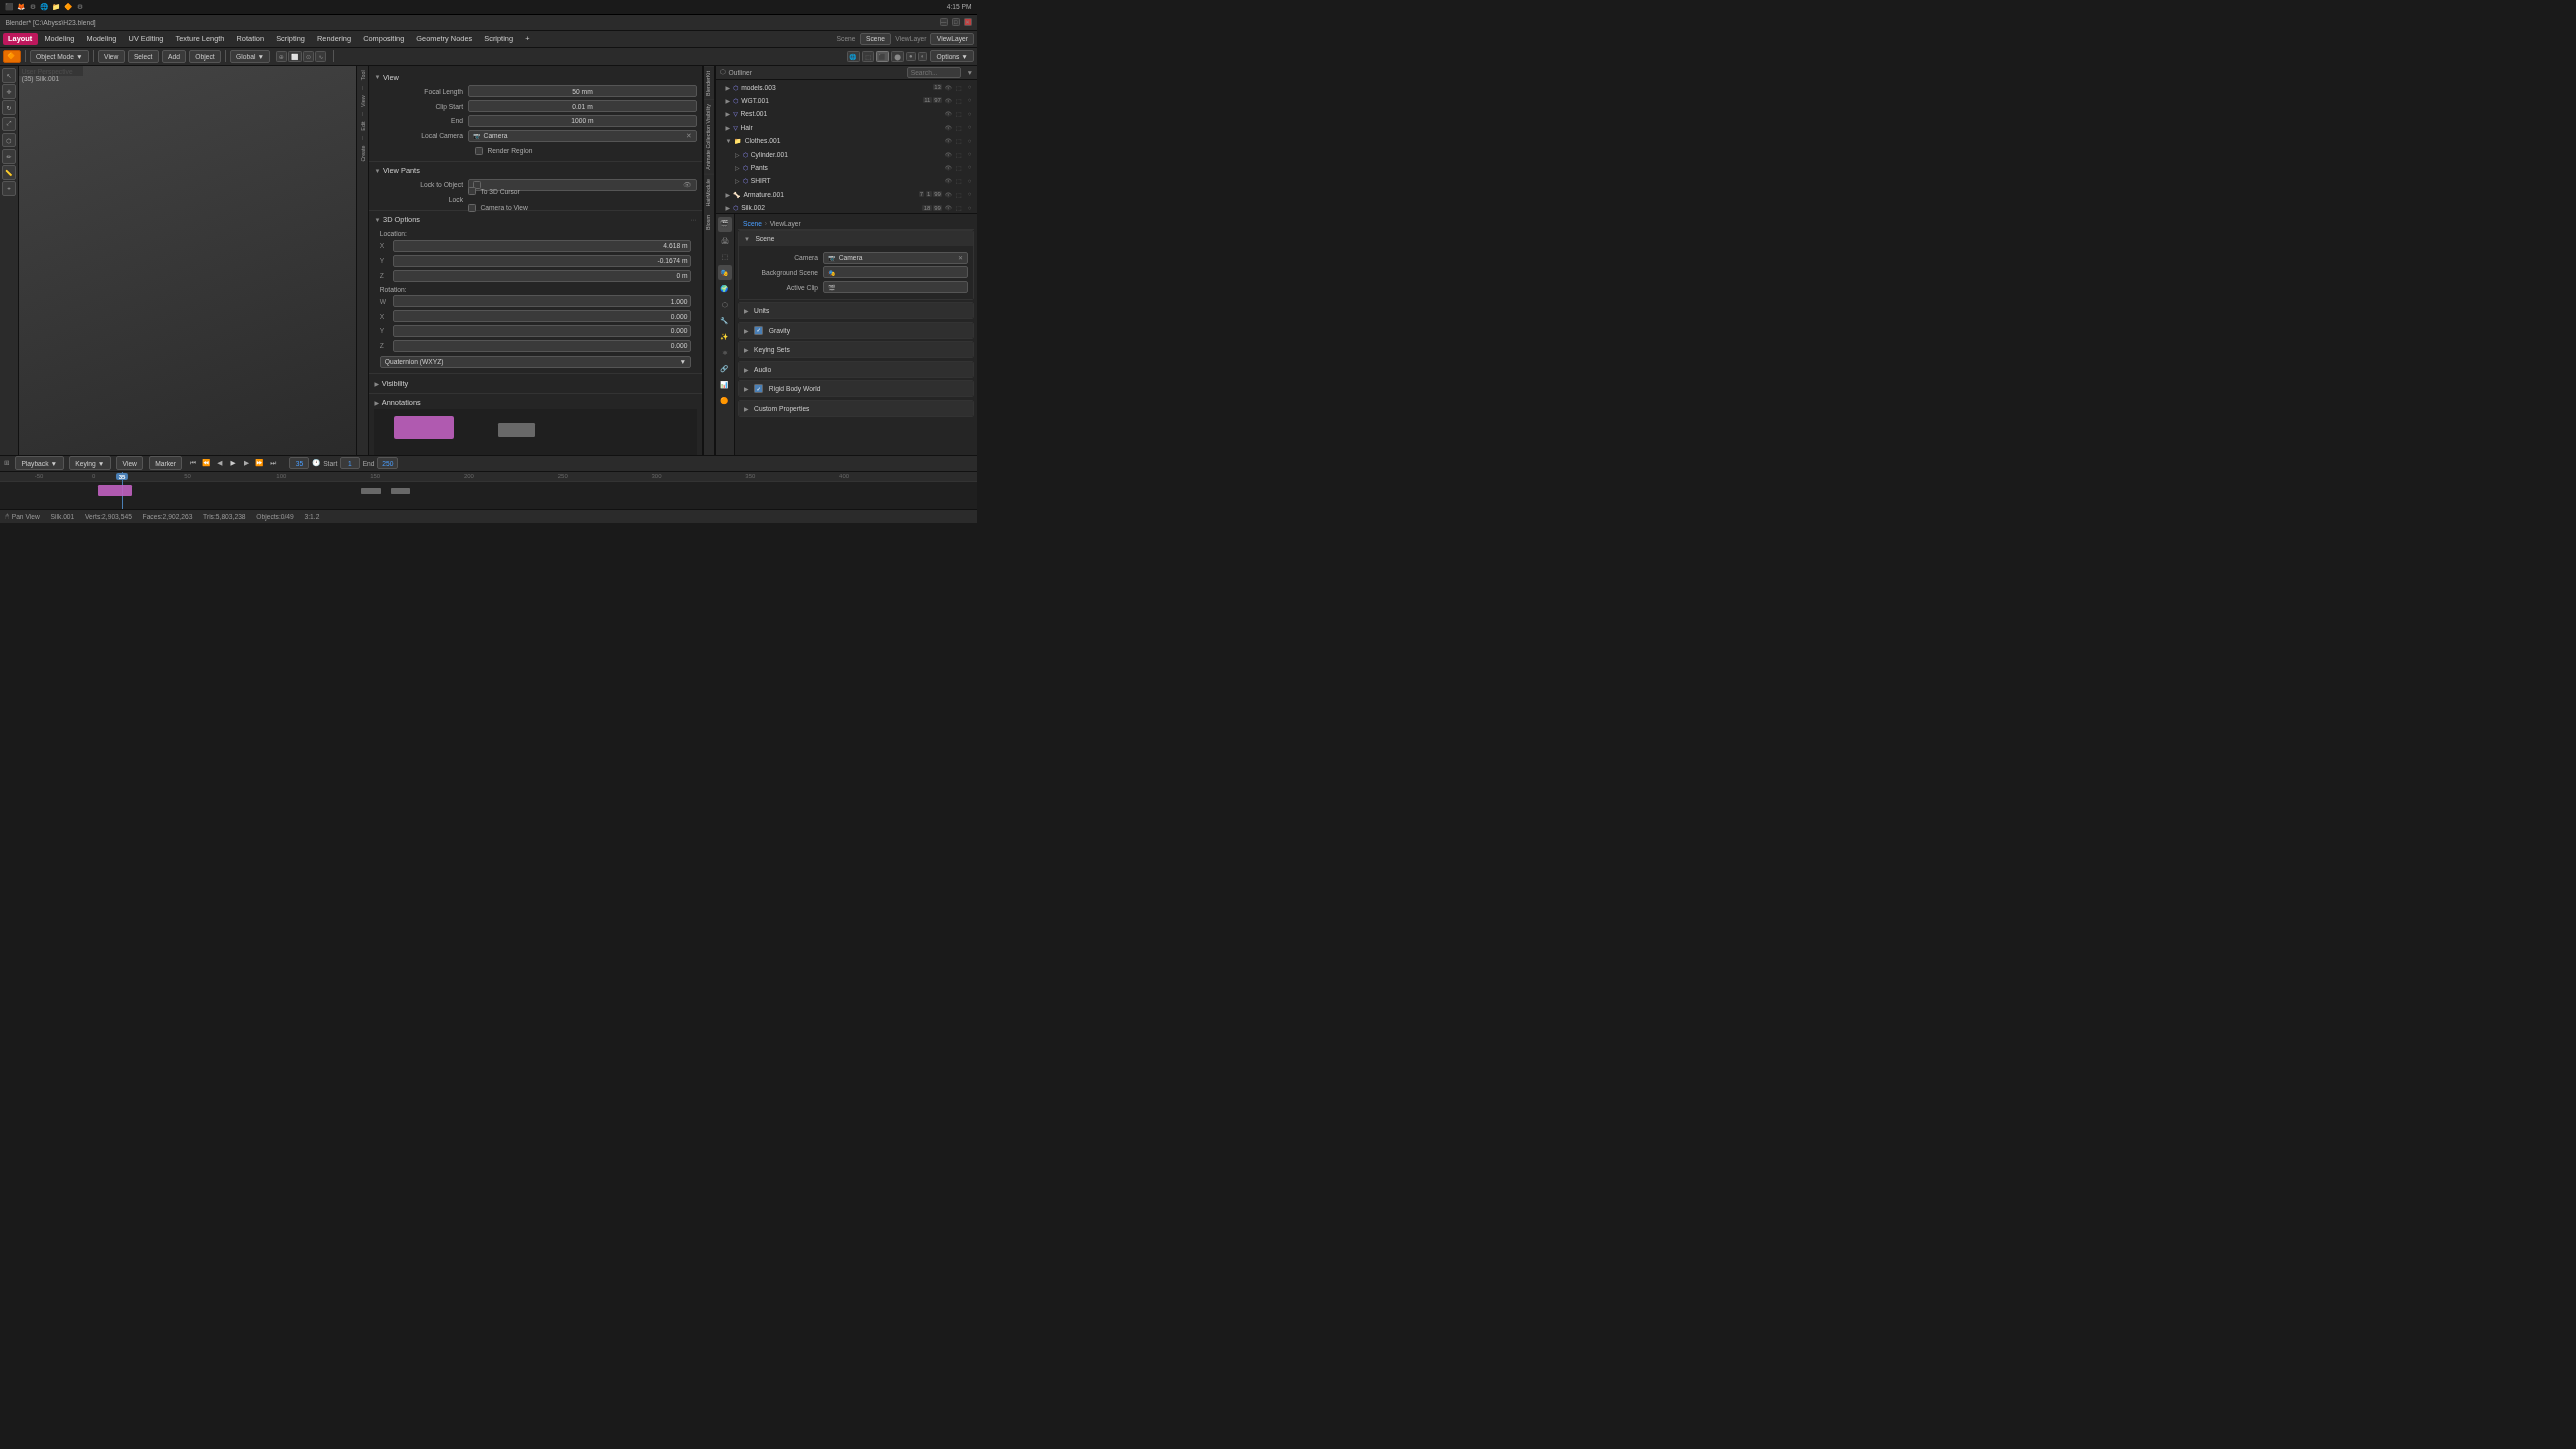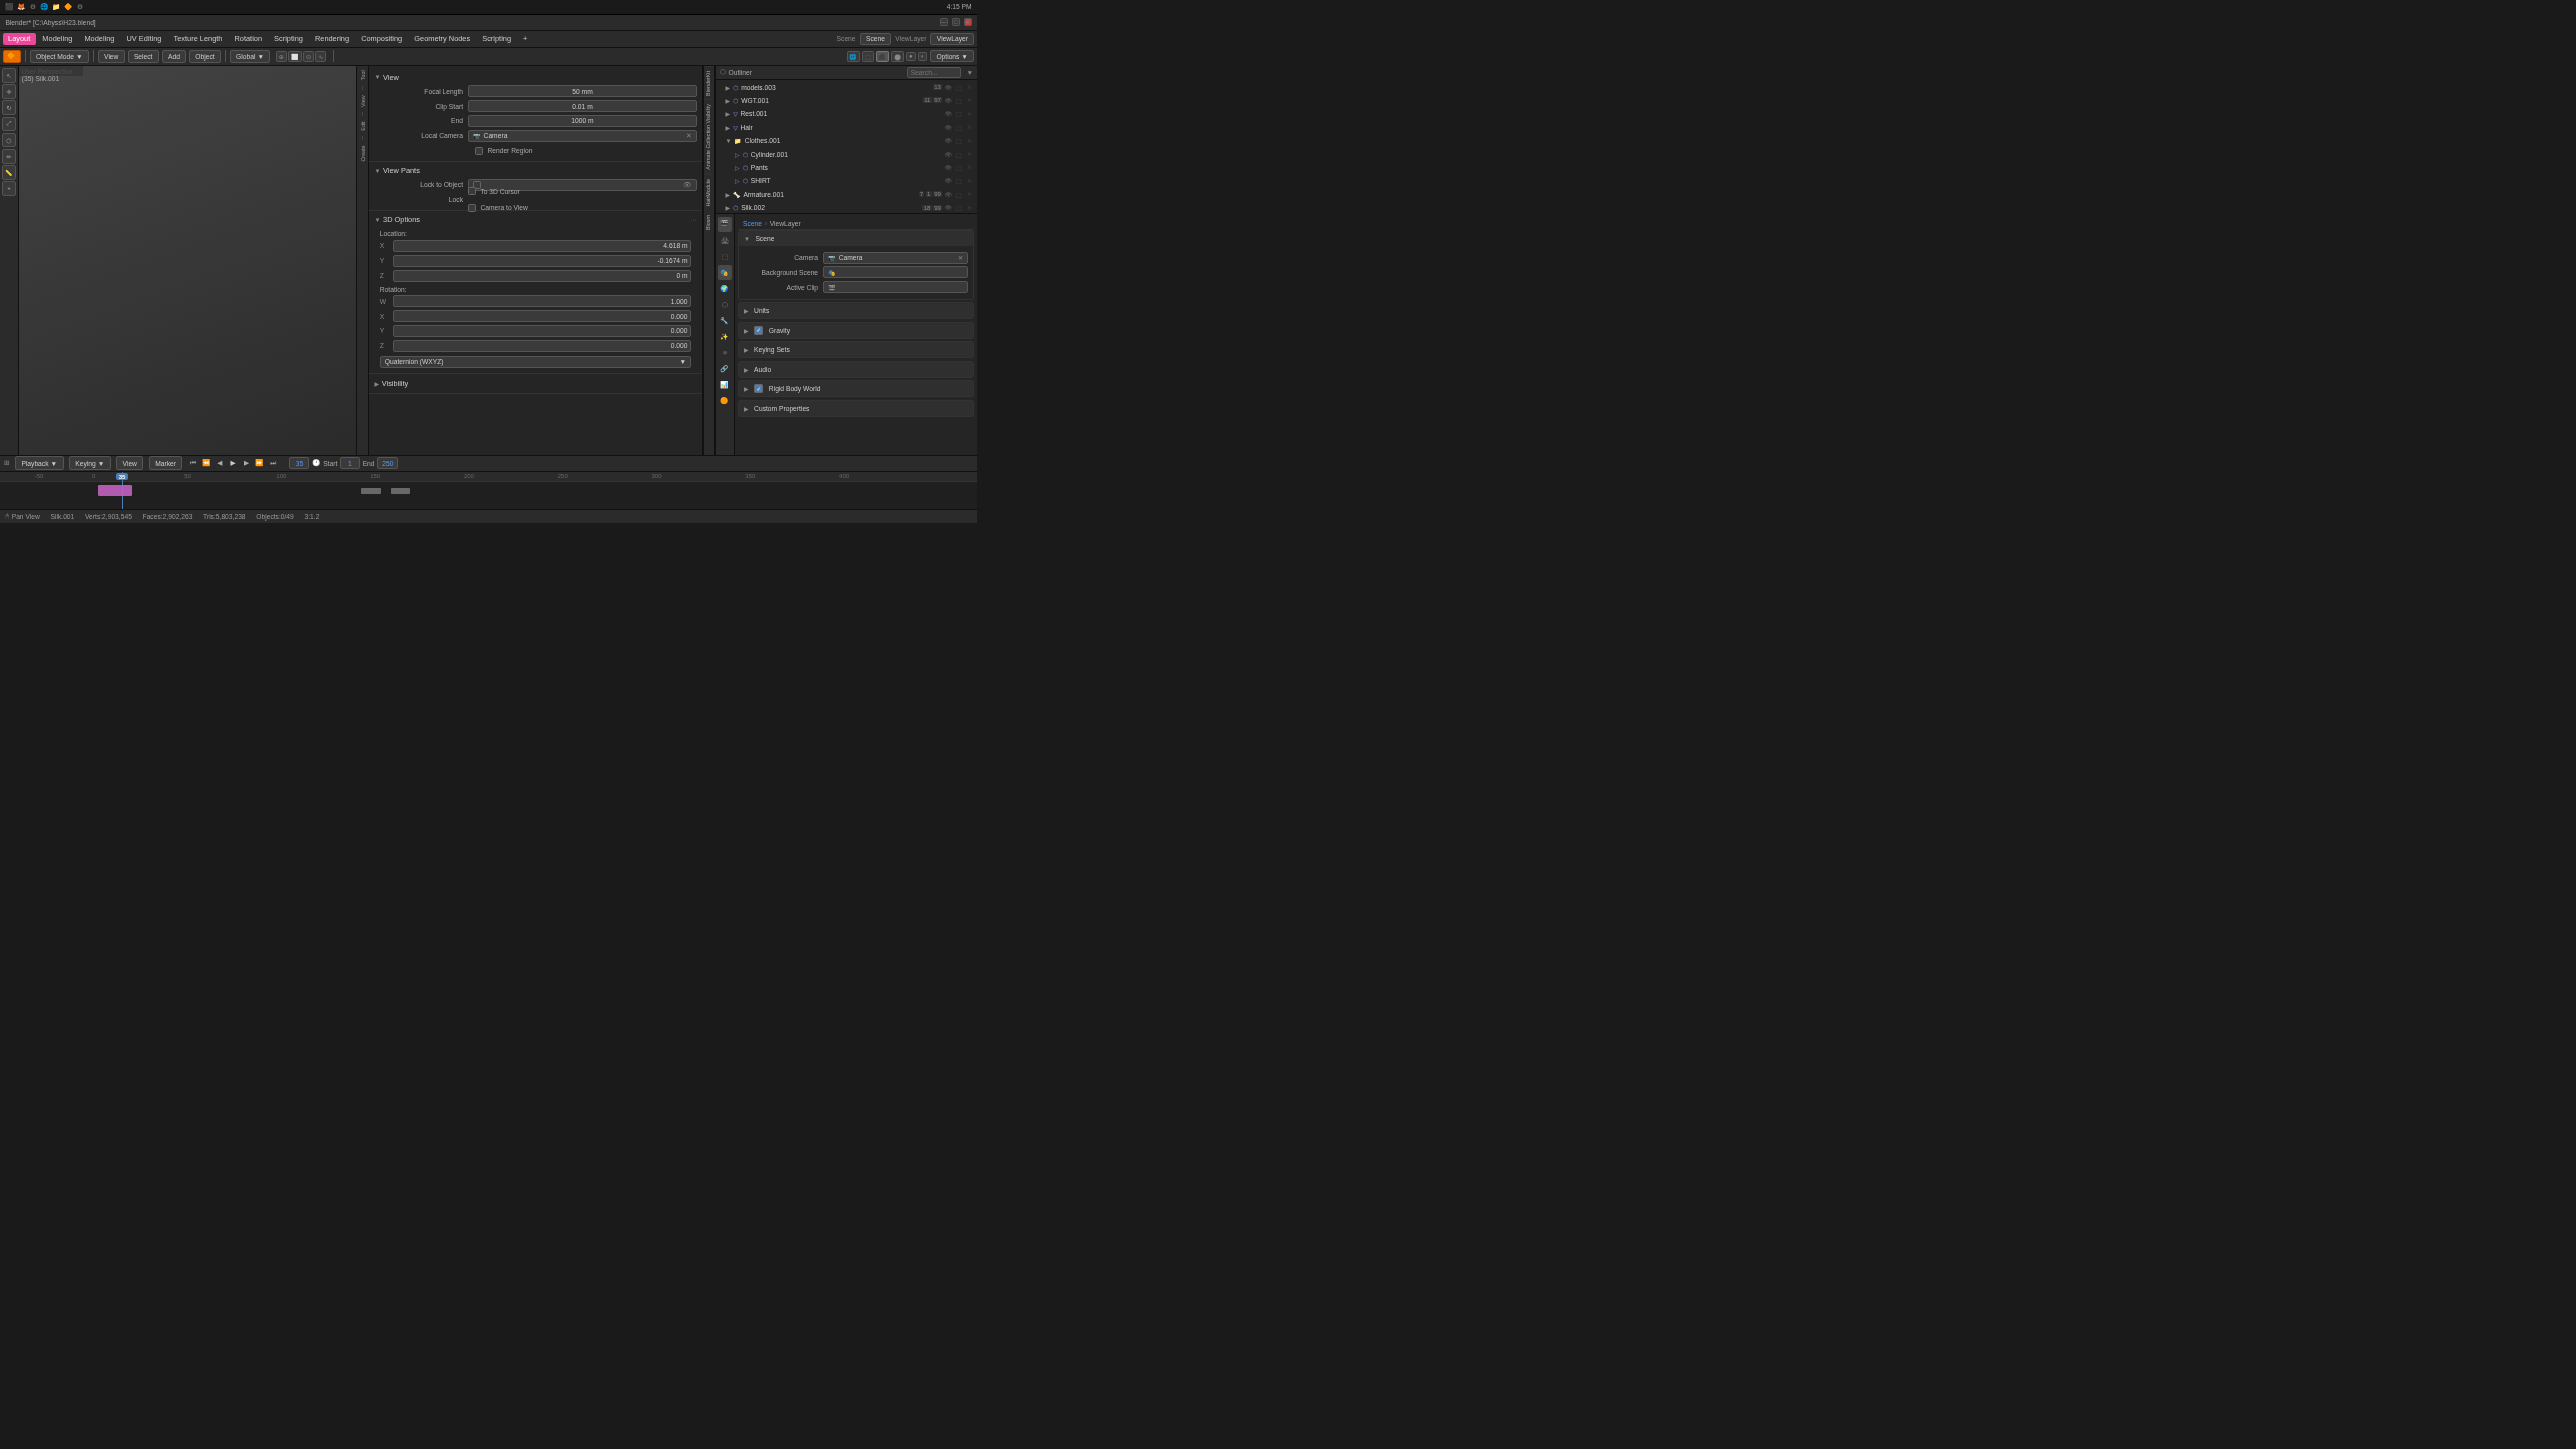--- a/index.html
+++ b/index.html
@@ -24,21 +24,21 @@
       gap: 1.3px;
       border-bottom: 0.7px solid #111;
     }
     .menu-item {
       padding: 1.3px 5.4px;
       cursor: pointer;
       border-radius: 2px;
       font-size: 7.4px;
       color: #ccc;
     }
-    .menu-item.active { background: #ec4899; color: white; }
+    .menu-item.active { background: #be185d; color: white; font-weight: bold; }
 
     
     .toolbar {
       background: #2b2b2b;
       height: 17.4px;
       display: flex;
       align-items: center;
       padding: 0 2.7px;
       gap: 2.7px;
       border-bottom: 0.7px solid #111;
@@ -815,20 +815,31 @@
       </div>
     </div>
 
     <div class="props-section">
       <div class="props-section-header">
         <span class="section-arrow">▶</span>
         <span>Visibility</span>
       </div>
     </div>
 
+    <div class="props-section">
+      <div class="props-section-header">
+        <span class="section-arrow">▶</span>
+        <span>Annotations</span>
+      </div>
+
+      <div style="padding:2.7px;background:#1f1f1f;min-height:54px;position:relative;">
+        <div style="position:absolute;left:20px;top:6.7px;width:60px;height:23.5px;background:#c060c0;opacity:0.9;border-radius:2px;display:flex;align-items:center;justify-content:center;font-size:5.4px;color:white;"></div>
+        <div style="position:absolute;left:124px;top:13.4px;width:37px;height:14.8px;background:#888;opacity:0.7;border-radius:1.3px;"></div>
+      </div>
+    </div>
   </div>
 
   <div style="display:flex;flex-direction:column;width:12px;background:#2b2b2b;border-left:0.7px solid #111;border-right:0.7px solid #111;overflow:hidden;">
     <div style="writing-mode:vertical-rl;transform:rotate(180deg);font-size:5.4px;color:#aaa;padding:4px 1.3px;cursor:pointer;border-bottom:0.7px solid #333;">BlenderKit</div>
     <div style="writing-mode:vertical-rl;transform:rotate(180deg);font-size:5.4px;color:#aaa;padding:4px 1.3px;cursor:pointer;border-bottom:0.7px solid #333;">Animate Collection Visibility</div>
     <div style="writing-mode:vertical-rl;transform:rotate(180deg);font-size:5.4px;color:#aaa;padding:4px 1.3px;cursor:pointer;border-bottom:0.7px solid #333;">HairModule</div>
     <div style="writing-mode:vertical-rl;transform:rotate(180deg);font-size:5.4px;color:#aaa;padding:4px 1.3px;cursor:pointer;">Blosm</div>
   </div>
 
   <div class="right-sidebar">

